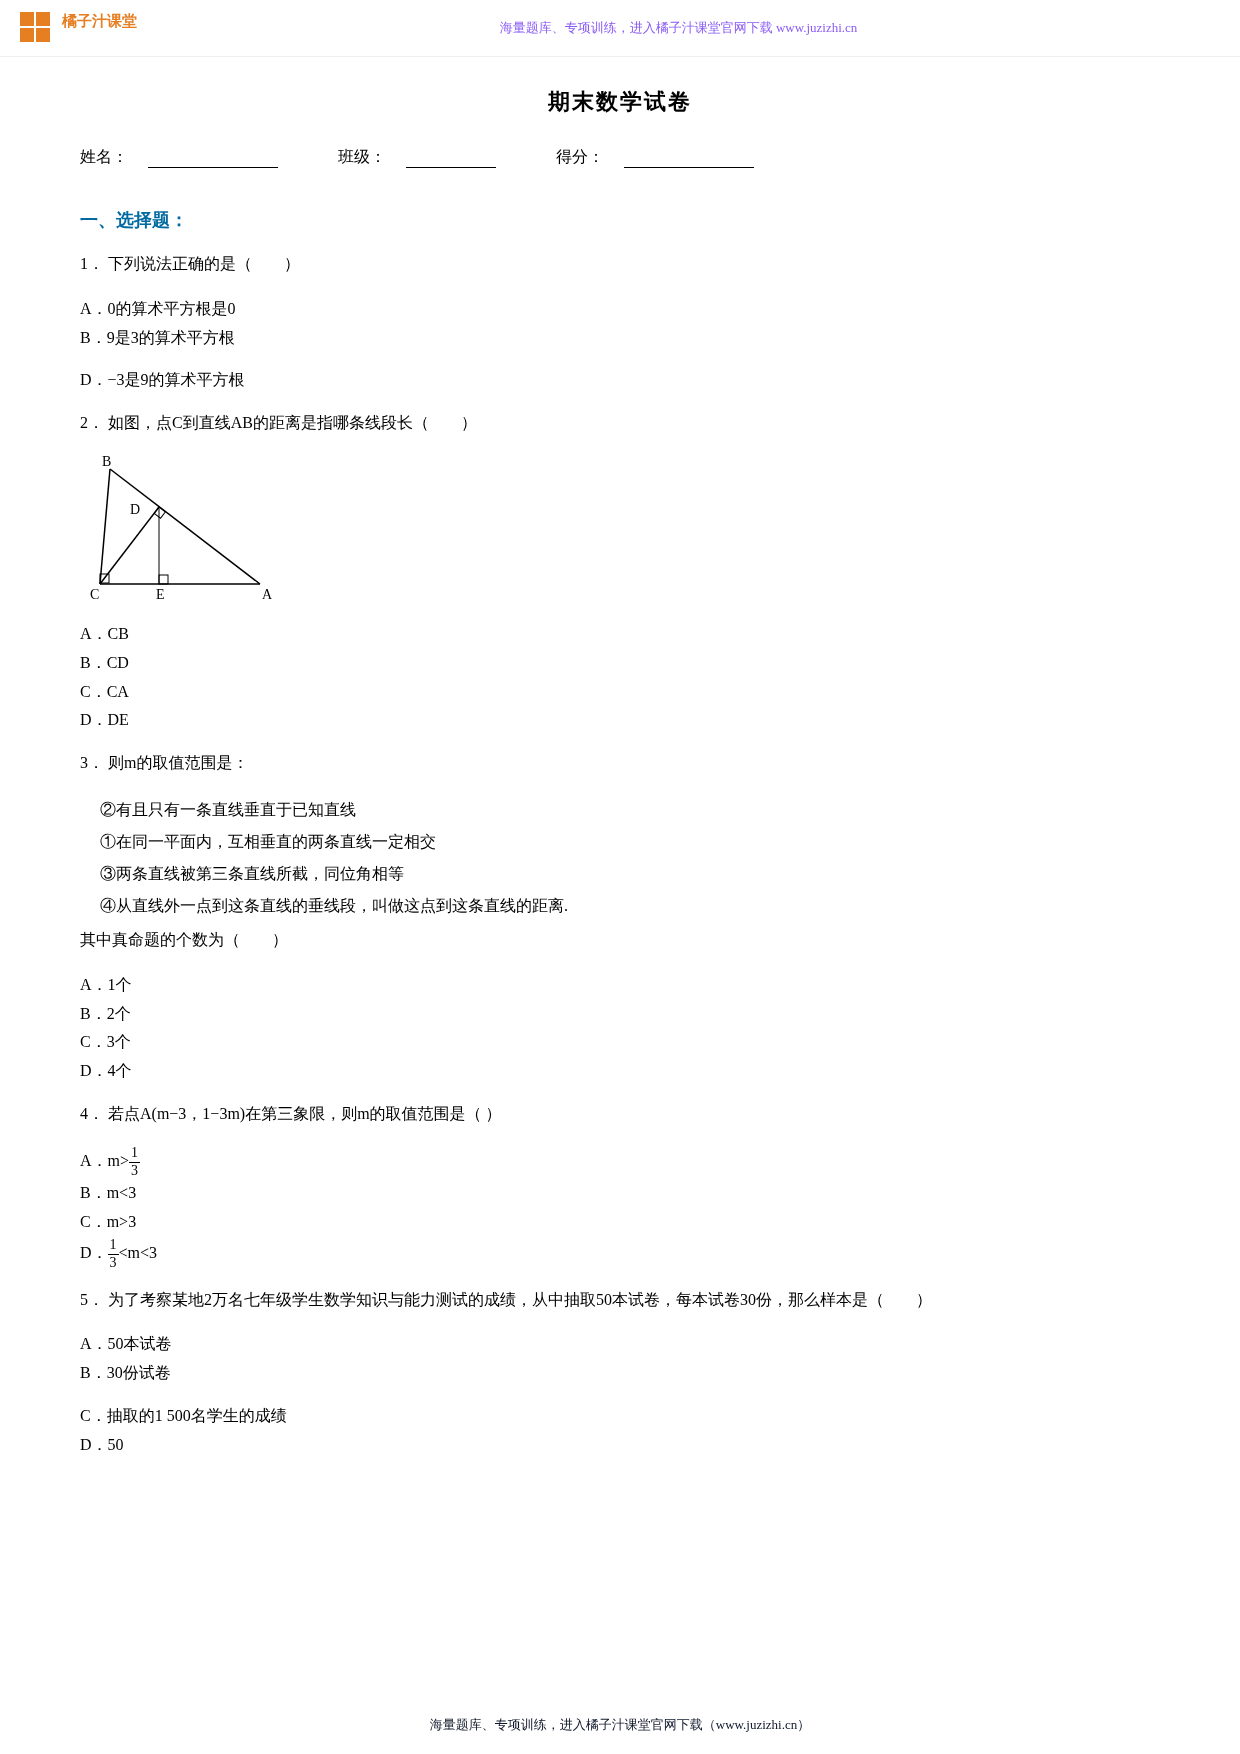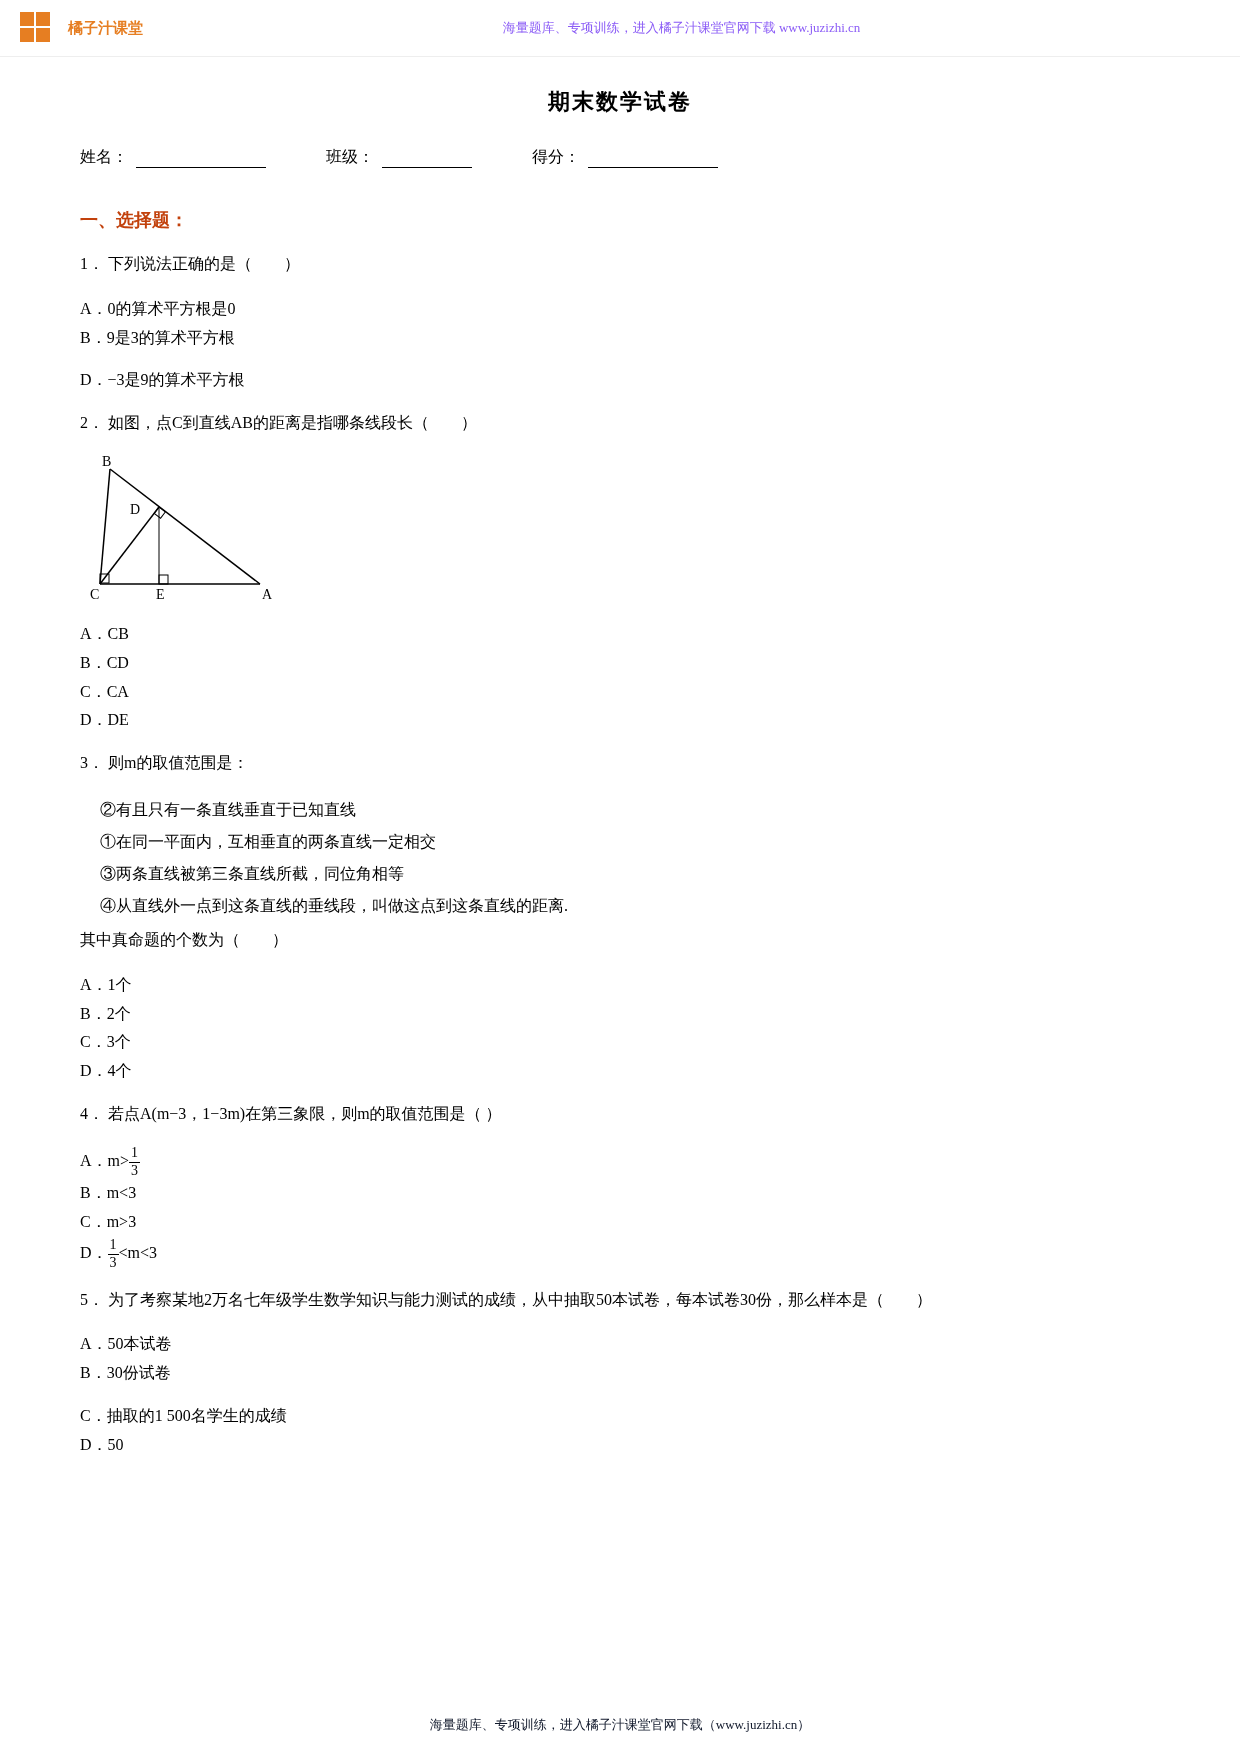--- a/index.html
+++ b/index.html
@@ -16,22 +16,21 @@
     
     .header {
       display: flex;
       align-items: center;
       padding: 12px 20px;
       border-bottom: 1px solid #eee;
       background: #fff;
     }
     .logo-area {
       display: flex;
-      align-items: center;
-      gap: 16px;
+      gap: 10px;
     }
     .logo-icon {
       width: 32px;
       height: 32px;
     }
     .logo-text {
       font-size: 15px;
       color: #e67e22;
       font-weight: bold;
     }
@@ -57,41 +56,41 @@
 
     .info-row {
       display: flex;
       gap: 60px;
       margin-bottom: 40px;
       font-size: 16px;
     }
     .info-field {
       display: flex;
       align-items: center;
-      gap: 8px;
+      gap: 20px;
     }
     .info-line {
       display: inline-block;
       border-bottom: 1px solid #000;
       width: 120px;
       height: 20px;
     }
     .info-line-short {
       width: 90px;
     }
     .info-line-long {
       width: 130px;
     }
 
     
     .section-title {
       font-size: 18px;
       font-weight: bold;
       margin-bottom: 18px;
-      color: #c2410c;
+      color: #0369a1;
     }
 
     
     .question {
       margin-bottom: 16px;
       line-height: 1.8;
     }
 
     
     .options-row {

